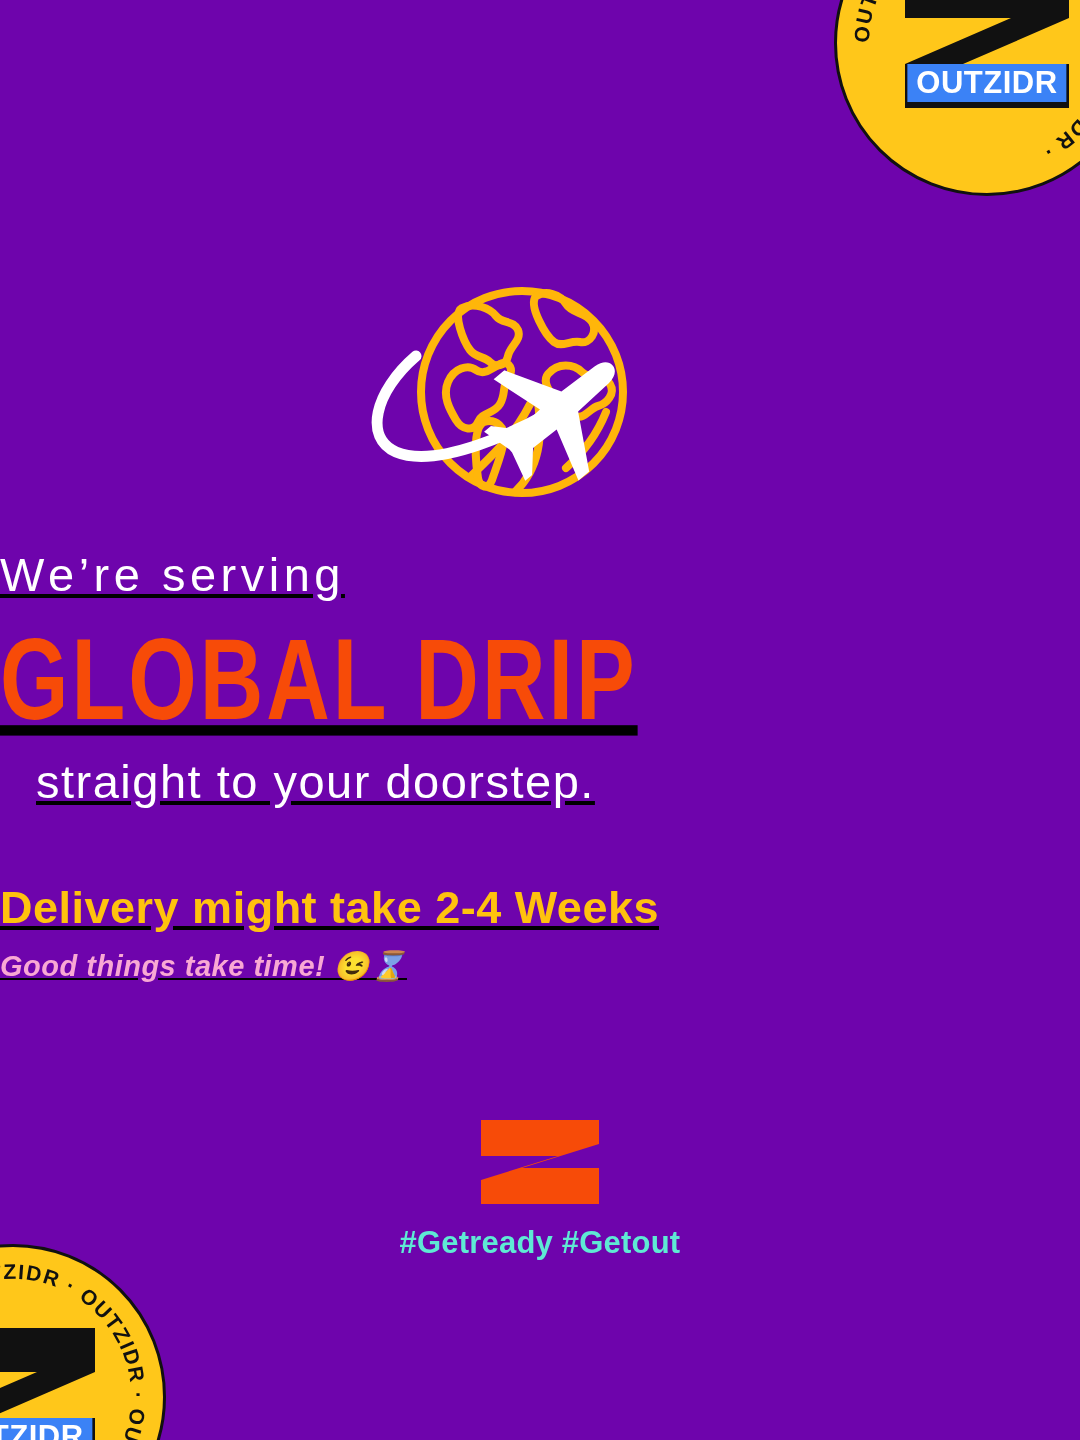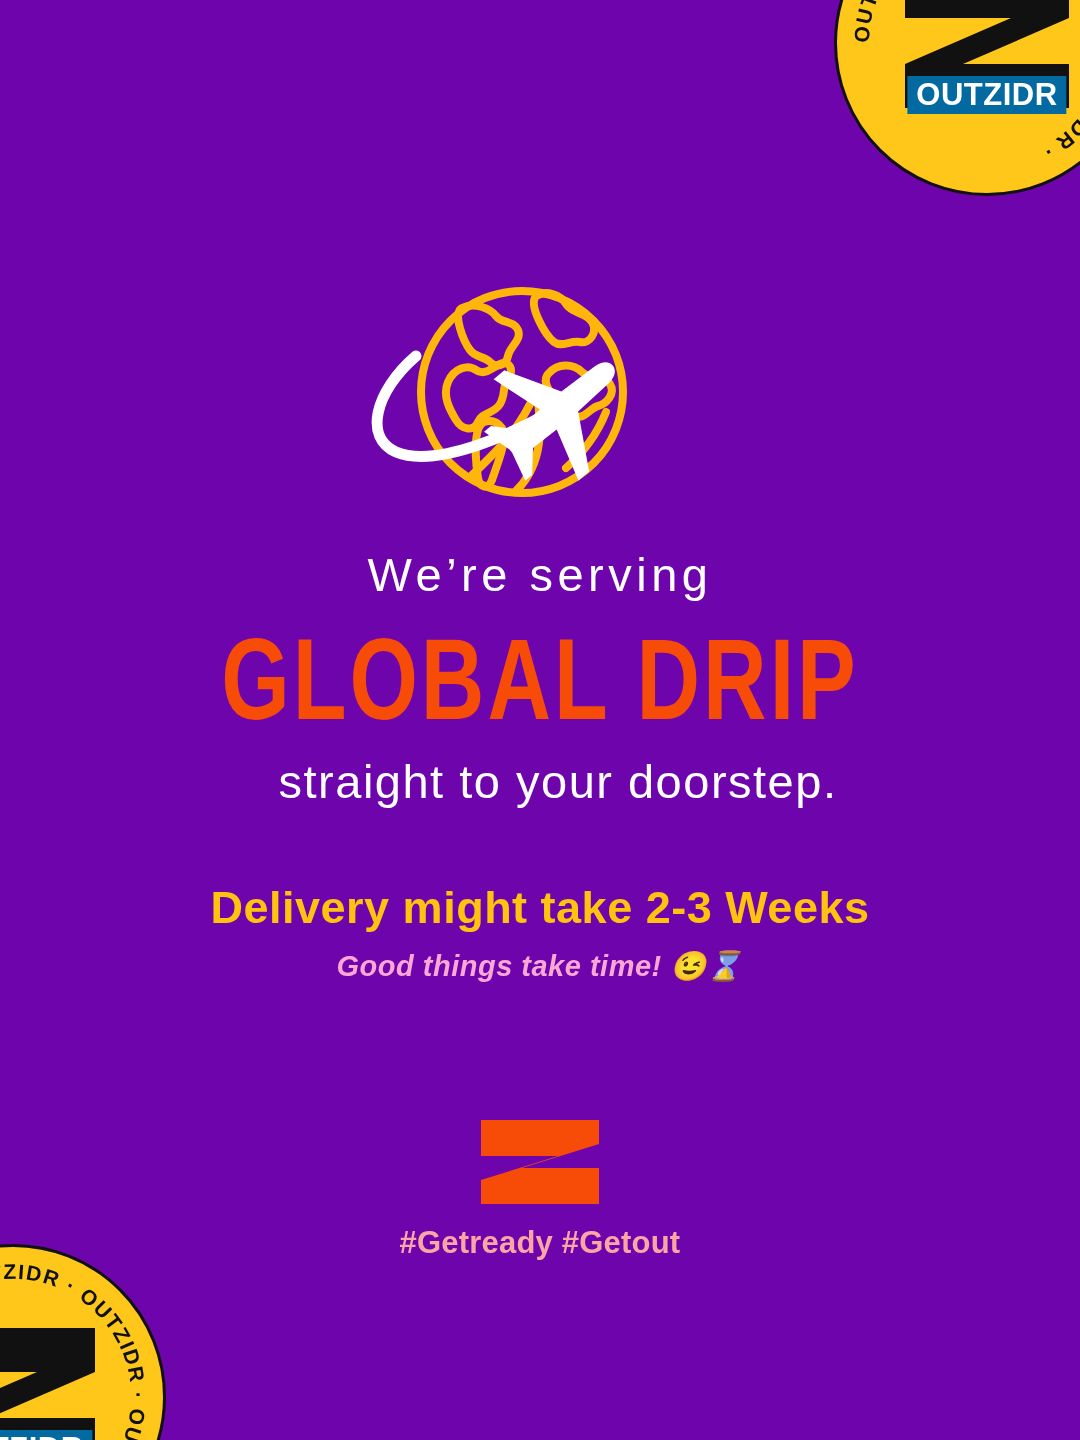--- a/index.html
+++ b/index.html
@@ -58,22 +58,22 @@
   .zmark {
     position: absolute;
     inset: 0;
     width: 100%;
     height: 100%;
   }
   .badge-wordmark {
     position: absolute;
     left: 50%;
     transform: translateX(-50%);
-    bottom: 4px;
-    background: #0369a1;
+    bottom: 16px;
+    background: #3b82f6;
     color: #fff;
     font-size: 31px;
     font-weight: 700;
     letter-spacing: 0.5px;
     padding: 3px 9px 4px;
     line-height: 1;
     white-space: nowrap;
   }
 
   
@@ -85,21 +85,21 @@
     width: 380px;
     height: 250px;
   }
 
   
   #copy {
     position: absolute;
     left: 0;
     right: 0;
     top: 548px;
-    text-align: center;
+    text-decoration: underline;
   }
   .line-kicker {
     color: #FFFFFF;
     font-size: 47px;
     font-weight: 400;
     letter-spacing: 4.5px;
     line-height: 1.15;
   }
   .line-headline {
     color: #F74B08;
@@ -147,21 +147,21 @@
     top: 1118px;
     text-align: center;
   }
   #footer-logo {
     width: 124px;
     height: 88px;
     display: block;
     margin: 0 auto;
   }
   .hashtags {
-    color: #fca5a5;
+    color: #5eead4;
     font-size: 31px;
     font-weight: 700;
     letter-spacing: 0.2px;
     margin-top: 18px;
     line-height: 1.2;
   }
 </style>
 </head>
 <body>
 
@@ -203,21 +203,21 @@
     <g transform="translate(255,100) rotate(-40)">
       <path d="M 0,-10 C 6,-10 10,-5 11,4 L 13,46 L 66,76 L 66,90 L 13,74 L 12,104 L 32,122 L 32,131 L 2,123
                L -2,123 L -32,131 L -32,122 L -12,104 L -13,74 L -66,90 L -66,76 L -13,46 L -11,4 C -10,-5 -6,-10 0,-10 Z" fill="#FFFFFF" transform="rotate(90)"></path>
     </g>
   </svg>
 
   <div id="copy">
     <div class="line-kicker">We’re serving</div>
     <div class="line-headline">GLOBAL DRIP</div>
     <div class="line-sub">straight to your doorstep.</div>
-    <div class="line-delivery">Delivery might take 2-3 Weeks</div>
+    <div class="line-delivery">Delivery might take 2-4 Weeks</div>
     <div class="line-note">Good things take time! 😉⌛</div>
   </div>
 
   <div id="footer">
     <svg id="footer-logo" viewBox="0 0 124 88">
       <path d="M 3,2 L 121,2 L 121,26 L 44,50 L 121,50 L 121,86 L 3,86 L 3,62 L 80,38 L 3,38 Z" fill="#F74B08"></path>
     </svg>
     <div class="hashtags">#Getready #Getout</div>
   </div>
 

